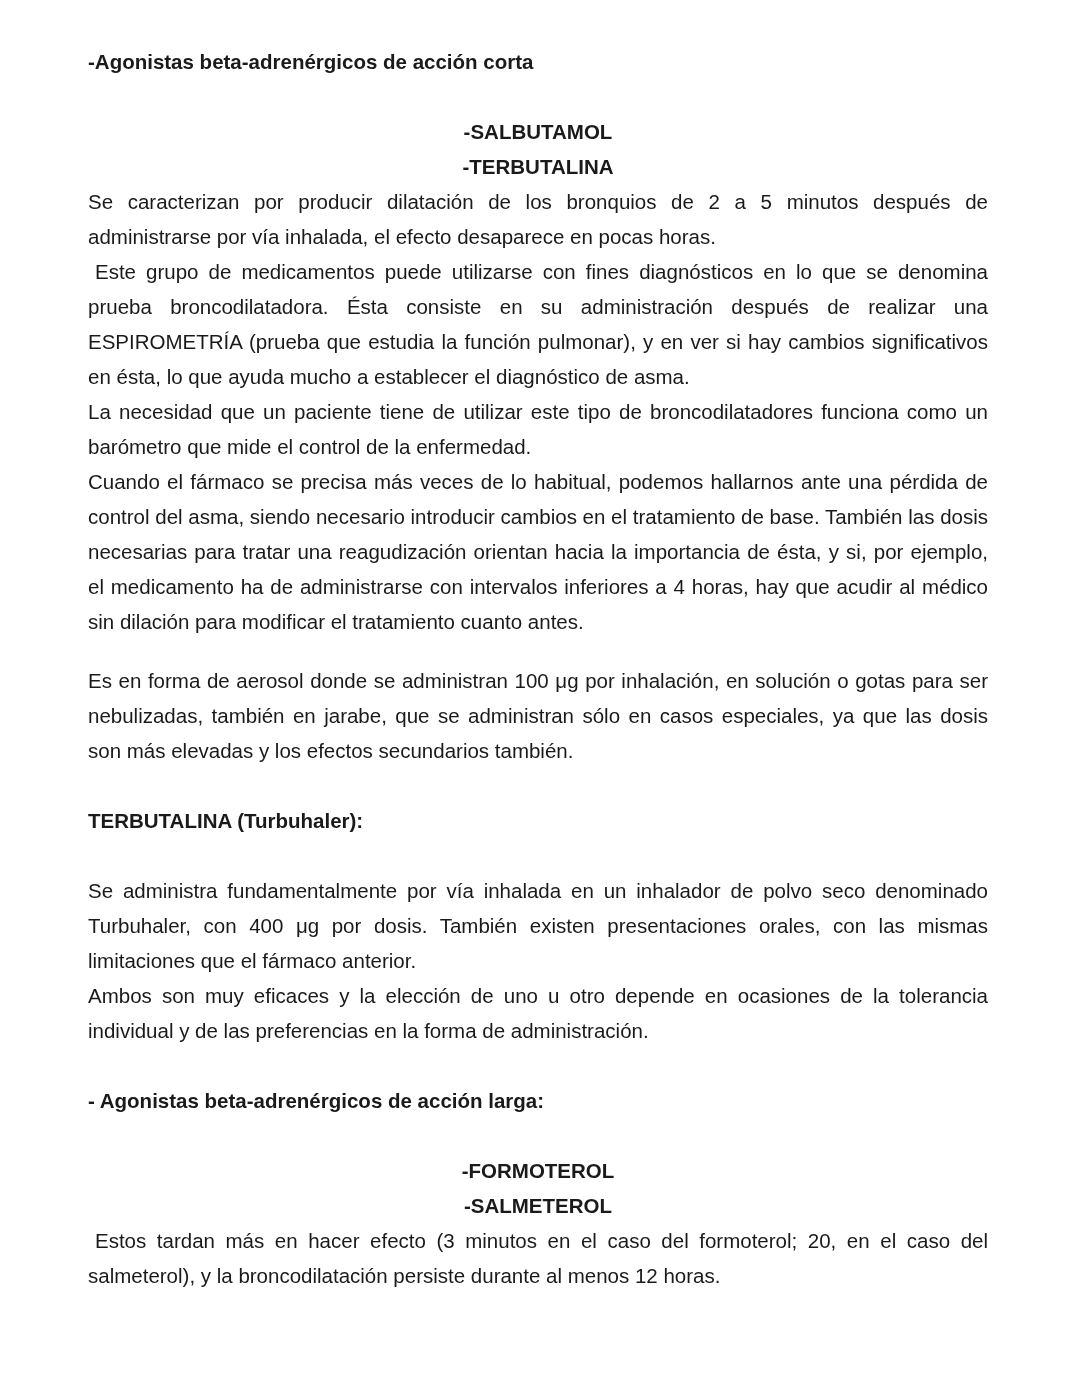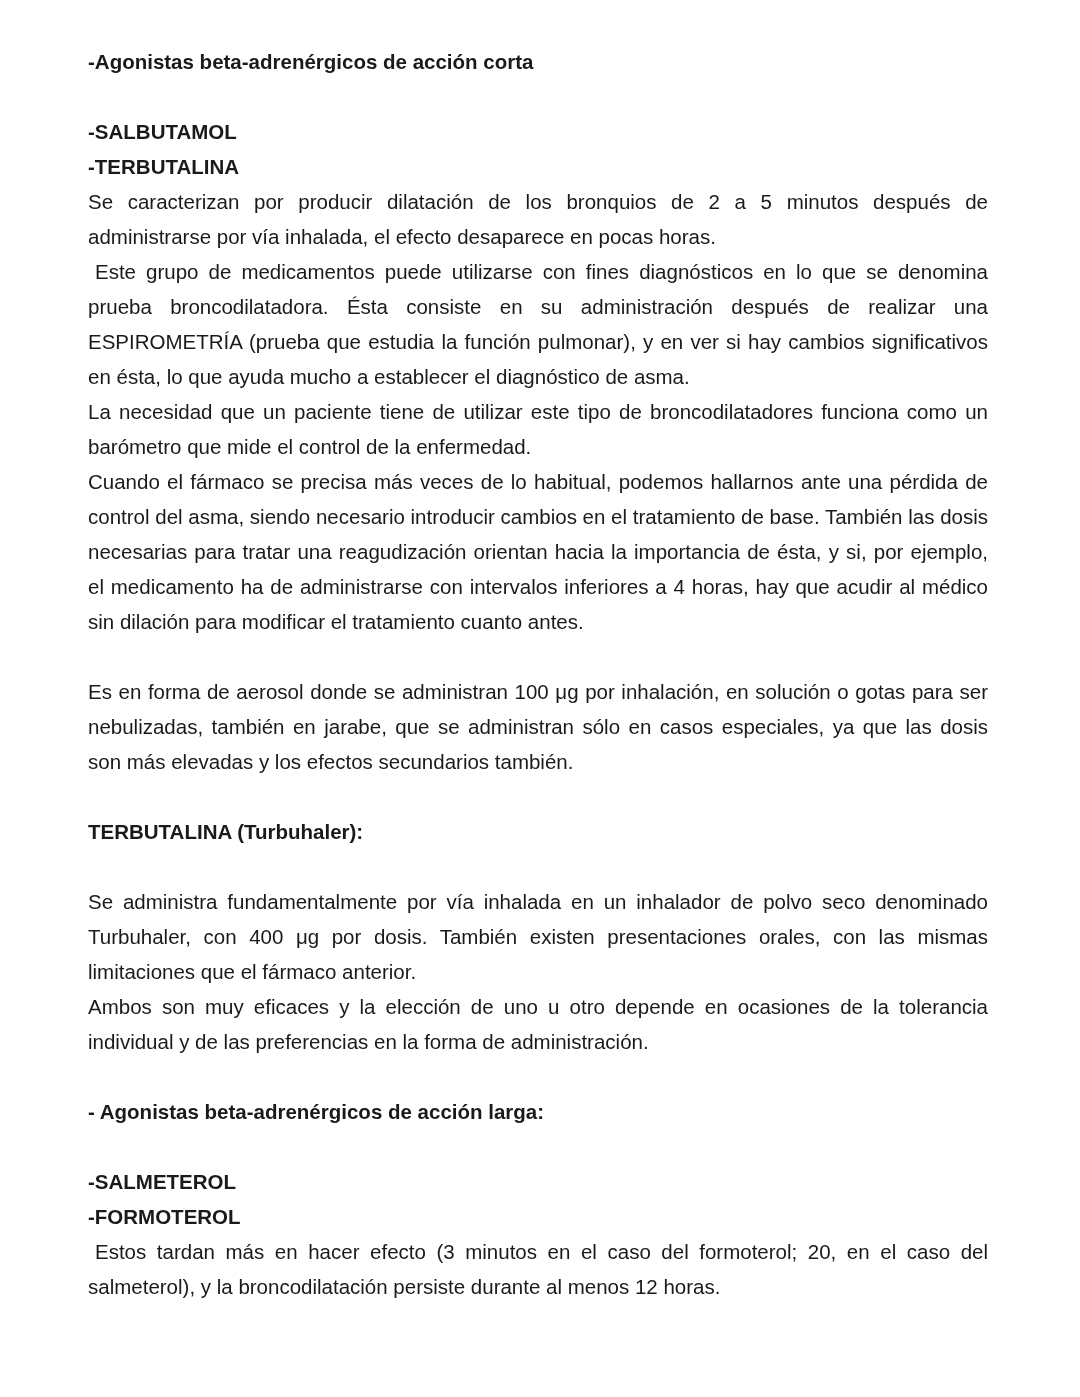--- a/index.html
+++ b/index.html
@@ -17,27 +17,27 @@
     font-size: 20.5px;
     line-height: 35px;
     color: #1a1a1a;
   }
   .heading {
     font-weight: bold;
     text-underline-offset: 4px;
   }
   .heading.mt { margin-top: 35px; }
   .heading.mb { margin-bottom: 35px; }
-  .drug-list { margin-top: 35px; }
+  .drug-list { margin-top: 35px; text-align: center; }
   .drug { font-weight: bold; }
   .para {
     text-align: justify;
     margin: 0;
   }
-  .para.mt { margin-top: 35px; }
+  .para.mt { margin-top: 24px; }
   .para.indent { text-indent: 7px; }
   .bold-inline { font-weight: normal; }
 </style>
 </head>
 <body>
 
 <div class="page">
 
   <div class="heading">-Agonistas beta-adrenérgicos de acción corta</div>
 
@@ -59,19 +59,19 @@
 
   <div class="heading mt mb">TERBUTALINA (Turbuhaler):</div>
 
   <p class="para mt">Se administra fundamentalmente por vía inhalada en un inhalador de polvo seco denominado Turbuhaler, con 400 μg por dosis. También existen presentaciones orales, con las mismas limitaciones que el fármaco anterior.</p>
 
   <p class="para">Ambos son muy eficaces y la elección de uno u otro depende en ocasiones de la tolerancia individual y de las preferencias en la forma de administración.</p>
 
   <div class="heading mt">- Agonistas beta-adrenérgicos de acción larga:</div>
 
   <div class="drug-list">
+    <div class="drug">-FORMOTEROL</div>
     <div class="drug">-SALMETEROL</div>
-    <div class="drug">-FORMOTEROL</div>
   </div>
 
   <p class="para indent">Estos tardan más en hacer efecto (3 minutos en el caso del formoterol; 20, en el caso del salmeterol), y la broncodilatación persiste durante al menos 12 horas.</p>
 
 </div>
 
 </body></html>

